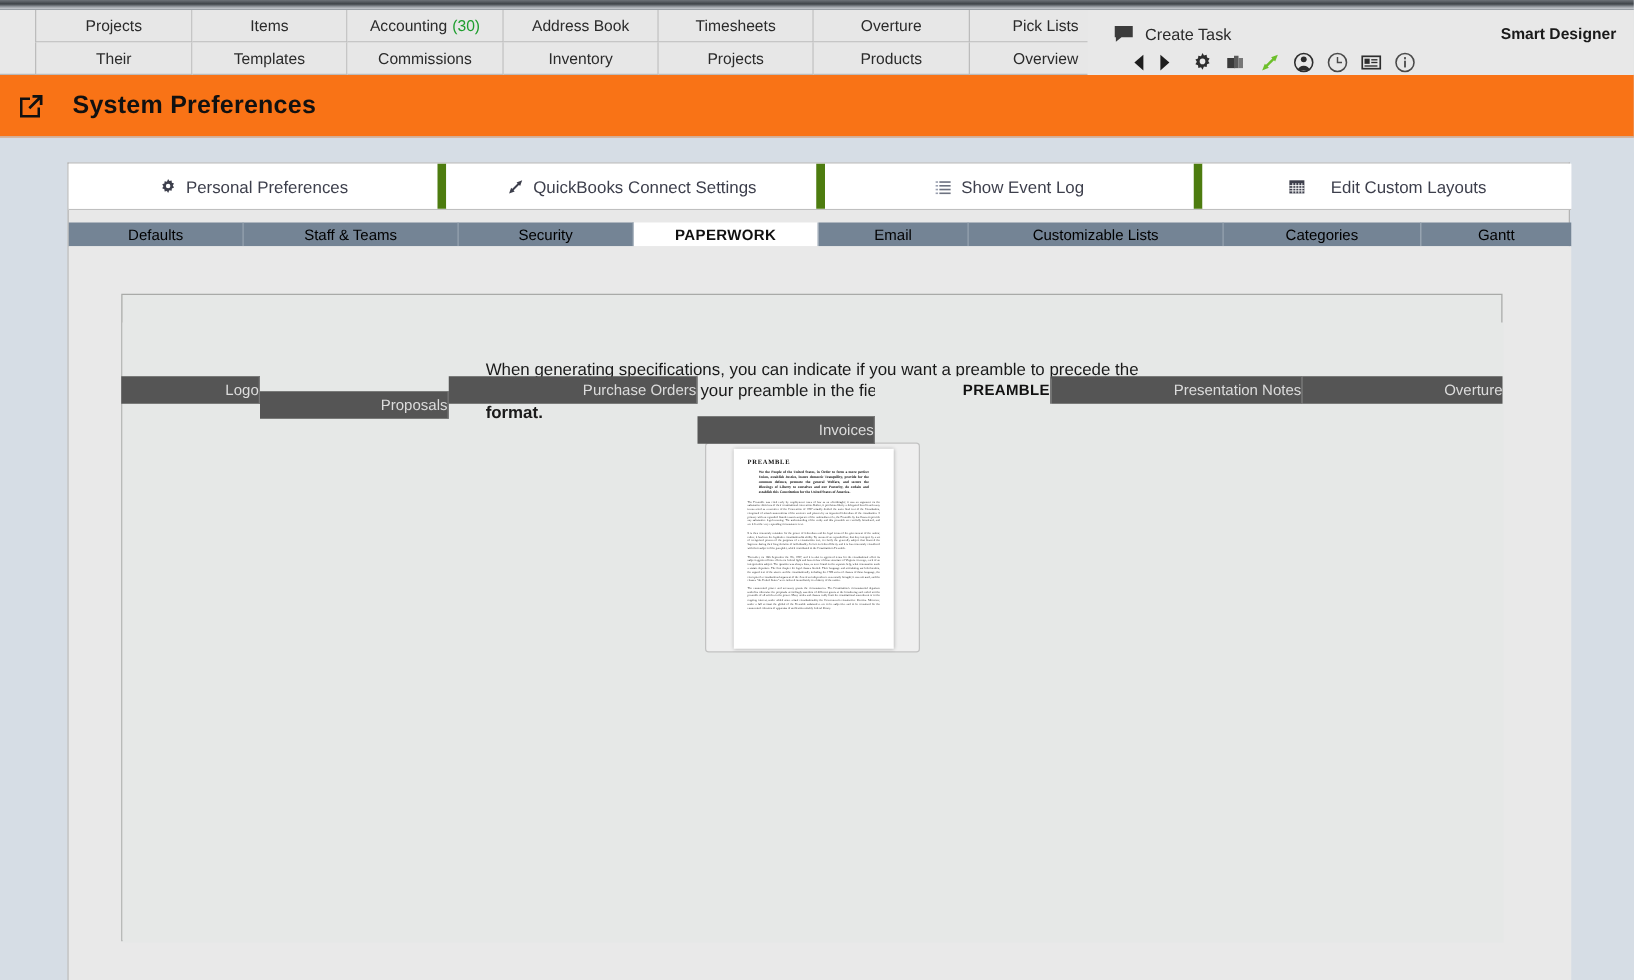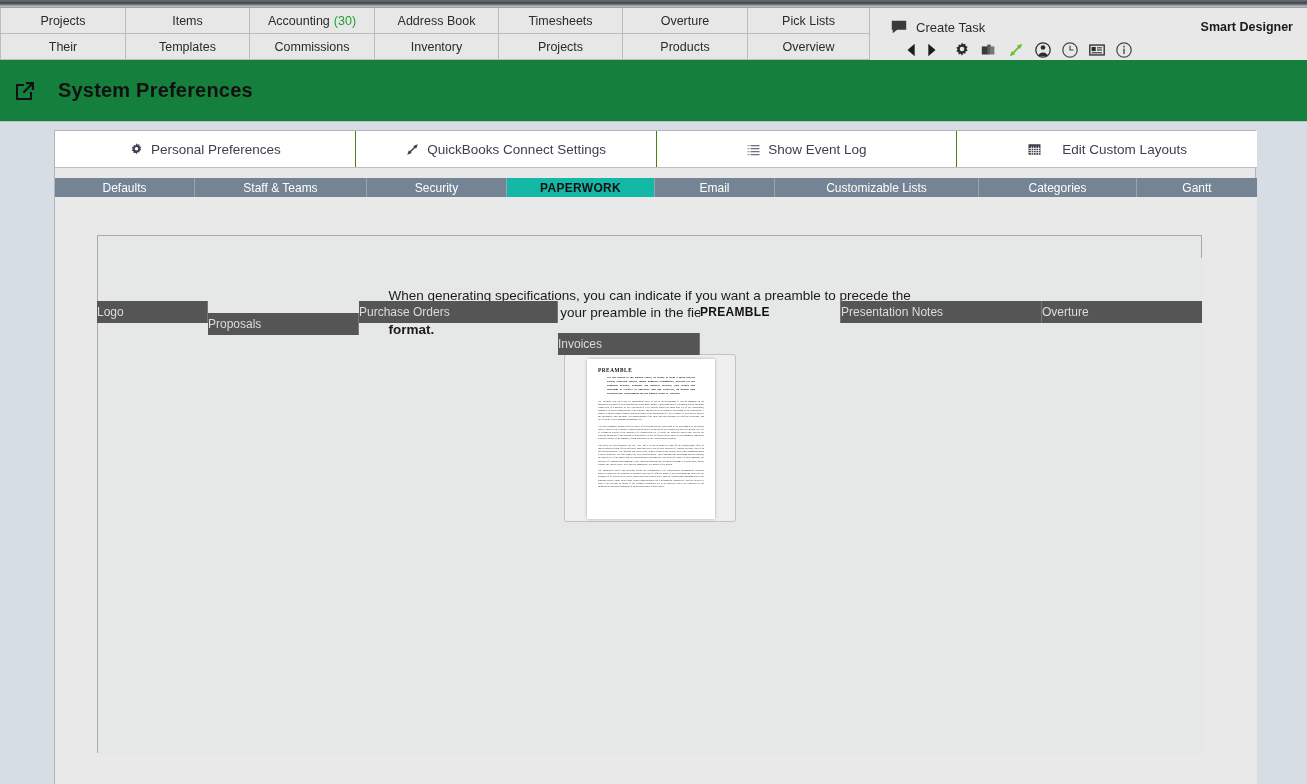--- a/index.html
+++ b/index.html
@@ -17,21 +17,21 @@
     background: linear-gradient(to bottom, #6d7278 0%, #3e4348 45%, #8f949a 75%, #c9ccd0 100%);
     border-bottom: 1px solid #9aa0a6;
   }
 
   
   #nav-wrap {
     position: absolute; left: 0; top: 8px; width: 1307px; height: 52px;
     background: #e8e8e8;
     border-bottom: 1px solid #b9b9b9;
   }
-  .nav-row { display: flex; height: 26px; }
+  .nav-row { display: flex; height: 26px; margin-left: 28px; }
   .nav-cell {
     height: 26px;
     display: flex; align-items: center; justify-content: center;
     font-size: 12.5px; color: #2b2b2b;
     background: #e7e7e7;
     border-right: 1px solid #bcbcbc;
     border-bottom: 1px solid #bcbcbc;
     cursor: default;
     white-space: nowrap;
   }
@@ -61,22 +61,22 @@
   }
   #icon-row {
     position: absolute; left: 33px; top: 33px;
     display: flex; align-items: center; gap: 9px;
   }
   .hicon { width: 18px; height: 18px; display: block; }
   #icon-row .grp-arrows { display: flex; gap: 1px; margin-right: 4px; }
 
   
   #page-header {
-    position: absolute; left: 0; top: 60px; width: 1307px; height: 62px;
-    background: #15803d;
+    position: absolute; left: 0; top: 60px; width: 1307px; height: 50px;
+    background: #f97316;
     border-bottom: 1px solid #c3c3c3;
     display: flex; align-items: center;
   }
   #page-header-inner { display: flex; align-items: center; padding-left: 14px; }
   #open-ext-icon { width: 22px; height: 22px; margin-right: 22px; }
   #page-title { font-size: 20px; font-weight: bold; color: #111; letter-spacing: .2px; }
 
   
   #body-bg {
     position: absolute; left: 0; top: 122px; width: 1307px; height: 662px;
@@ -97,43 +97,43 @@
     position: absolute; left: 0; top: 0; width: 1202px; height: 37px;
     display: flex;
     background: #ffffff;
     border-bottom: 1px solid #bfbfbf;
   }
   .pref-btn {
     flex: 1 1 0;
     display: flex; align-items: center; justify-content: center; gap: 7px;
     font-size: 13.5px; color: #3d3f4c;
     background: #ffffff;
-    border-right: 1px solid #4d7c0f;
+    border-right: 7px solid #4d7c0f;
     cursor: pointer;
     height: 100%;
   }
   .pref-btn:last-child { border-right: none; gap: 20px; }
   .pbicon { width: 15px; height: 15px; display: inline-block; }
 
   
   #tabs2 {
     position: absolute; left: 0; top: 47px; width: 1202px; height: 19px;
     display: flex;
   }
   .tab2 {
     height: 19px;
     display: flex; align-items: center; justify-content: center;
-    font-size: 12px; color: #ffffff;
+    font-size: 12px; color: #000000;
     background: #748495;
     border-right: 1px solid #97a4b1;
     cursor: pointer; white-space: nowrap;
   }
   .tab2:last-child { border-right: none; }
   .tab2.active {
-    background: #14b8a6; color: #111; font-weight: bold;
+    background: #ffffff; color: #111; font-weight: bold;
     font-size: 12px; letter-spacing: .3px;
   }
   .t2w0 { width: 140px; } .t2w1 { width: 172px; } .t2w2 { width: 140px; }
   .t2w3 { width: 148px; } .t2w4 { width: 120px; } .t2w5 { width: 204px; }
   .t2w6 { width: 158px; } .t2w7 { width: 120px; }
 
   
   #level2-content {
     position: absolute; left: 0; top: 66px; width: 1202px; height: 588px;
     background: #e9e9e9;
@@ -147,21 +147,21 @@
     border: 1px solid #a9aaa8;
   }
 
   
   #tabs3 {
     position: absolute; left: 42px; top: 104px; width: 1105px; height: 22px;
     display: flex;
   }
   .tab3 {
     height: 22px;
-    display: flex; align-items: center; justify-content: flex-start;
+    display: flex; align-items: center; justify-content: flex-end;
     font-size: 12px; color: #dcdcdc;
     background: #555555;
     border-right: 1px solid #777777;
     cursor: pointer; white-space: nowrap;
   }
   .tab3:last-child { border-right: none; }
   .tab3.active {
     background: #e6e8e7; color: #111; font-weight: bold; letter-spacing: .3px;
   }
   .t3w0 { width: 111px; } .t3w1 { width: 151px; margin-top: 12px; } .t3w2 { width: 199px; }

